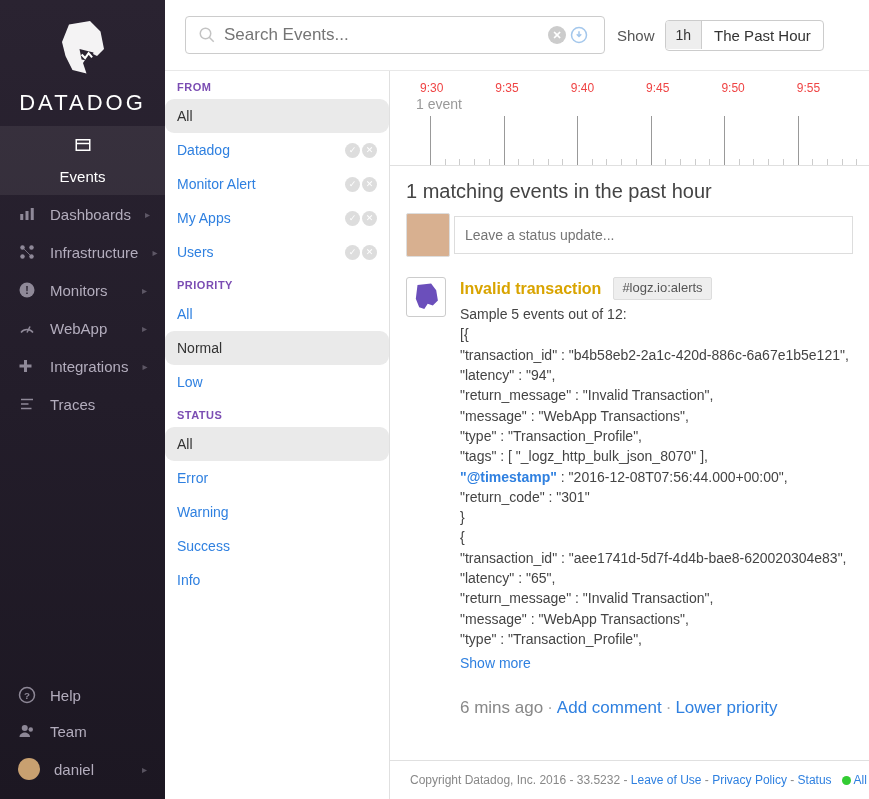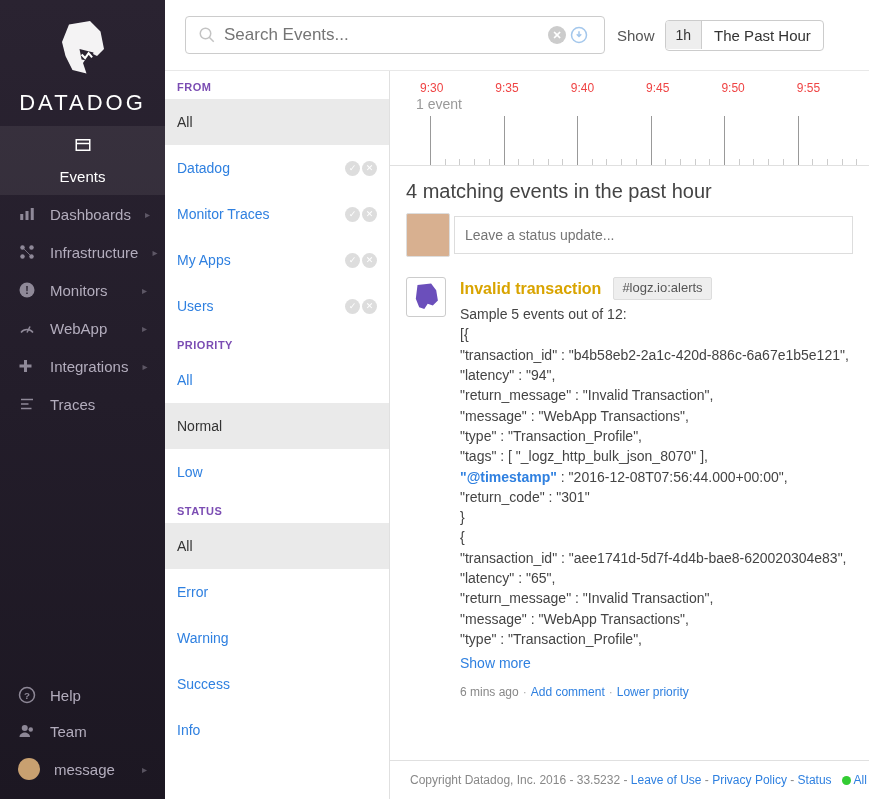--- a/index.html
+++ b/index.html
@@ -37,21 +37,21 @@
 .show-label { color: #555; font-size: 15px; }
 .range-box { border: 1px solid #ccc; border-radius: 4px; display: flex; align-items: center; overflow: hidden; }
 .range-pill { background: #eee; padding: 6px 10px; border-right: 1px solid #ccc; font-size: 14px; }
 .range-text { padding: 6px 12px; font-size: 15px; color: #333; }
 
 .content-row { flex: 1; display: flex; min-height: 0; }
 
 
 .filters { width: 225px; border-right: 1px solid #e0e0e0; overflow-y: auto; font-size: 14px; }
 .filter-heading { color: #7b4db3; font-size: 11px; font-weight: 600; letter-spacing: 0.5px; padding: 10px 12px 6px; }
-.filter-item { display: flex; align-items: center; padding: 15px 12px; cursor: pointer; color: #2f80e0; }
+.filter-item { display: flex; align-items: center; padding: 9px 12px; cursor: pointer; color: #2f80e0; border-radius: 9px; }
 .filter-item.selected { background: #eaeaea; color: #333; }
 .filter-item .actions { margin-left: auto; display: flex; gap: 2px; }
 .filter-item .dot { width: 15px; height: 15px; border-radius: 50%; background: #ddd; display: inline-flex; align-items: center; justify-content: center; color: #fff; font-size: 9px; }
 
 
 .events { flex: 1; min-width: 0; display: flex; flex-direction: column; }
 .timeline { border-bottom: 1px solid #e0e0e0; padding: 10px 0 0 0; height: 95px; overflow: hidden; }
 .time-labels { display: flex; padding-left: 30px; gap: 52px; font-size: 12px; color: #ef4444; }
 .time-sub { font-size: 14px; color: #999; padding-left: 26px; margin-top: 1px; }
 .ticks { position: relative; height: 55px; margin-top: 4px; }
@@ -65,21 +65,21 @@
 
 .event-card { display: flex; gap: 14px; padding: 8px 16px; }
 .event-icon { width: 40px; height: 40px; border: 1px solid #ccc; border-radius: 3px; background: #fff; display: flex; align-items: center; justify-content: center; flex-shrink: 0; }
 .event-body { flex: 1; min-width: 0; font-size: 14px; color: #444; line-height: 1.45; }
 .event-title-row { display: flex; align-items: center; gap: 12px; margin-bottom: 4px; flex-wrap: wrap; }
 .event-title { color: #d9a400; font-weight: 700; font-size: 16px; }
 .event-tag { background: #eee; border: 1px solid #ddd; padding: 1px 8px; font-size: 13px; color: #555; border-radius: 2px; }
 .json-line { }
 .ts-key { color: #2f80e0; font-weight: 600; }
 .show-more { color: #2f80e0; cursor: pointer; margin-top: 4px; display: inline-block; }
-.event-meta { color: #2f80e0; font-size: 12px; margin-top: 10px; }
+.event-meta { color: #2f80e0; font-size: 17px; margin-top: 22px; }
 .event-meta .sep { color: #aaa; margin: 0 4px; }
 .event-meta .time { color: #888; }
 
 .footer { border-top: 1px solid #e0e0e0; padding: 12px 0 12px 20px; font-size: 12px; color: #888; white-space: nowrap; overflow: hidden; margin-top: auto; }
 .footer a { color: #2f80e0; text-decoration: none; }
 .status-dot { display: inline-block; width: 9px; height: 9px; border-radius: 50%; background: #3c3; vertical-align: middle; margin-right: 3px; }
 </style>
 </head>
 <body>
 
@@ -167,21 +167,21 @@
       <div class="nav-item">
         <span class="nav-icon"><svg viewBox="0 0 24 24" fill="#b3adbd">
               <circle cx="9" cy="8" r="4"></circle>
               <circle cx="17" cy="10" r="3"></circle>
               <path d="M2 20c0-4 4-6 7-6s7 2 7 6"></path>
             </svg></span>
         <span>Team</span>
       </div>
       <div class="nav-item">
         <span class="avatar-small"></span>
-        <span>message</span>
+        <span>daniel</span>
         <span class="chev">▸</span>
       </div>
     </div>
   </aside>
 
   <main class="main">
 
     <div class="searchbar-row">
       <div class="search-wrap">
         <svg width="18" height="18" viewBox="0 0 24 24" fill="none" stroke="#888" stroke-width="2">
@@ -217,21 +217,21 @@
               <span>All</span>
             </div>
             <div class="filter-item">
               <span>Datadog</span>
               <span class="actions">
                 <span class="dot">✓</span>
                 <span class="dot">✕</span>
               </span>
             </div>
             <div class="filter-item">
-              <span>Monitor Traces</span>
+              <span>Monitor Alert</span>
               <span class="actions">
                 <span class="dot">✓</span>
                 <span class="dot">✕</span>
               </span>
             </div>
             <div class="filter-item">
               <span>My Apps</span>
               <span class="actions">
                 <span class="dot">✓</span>
                 <span class="dot">✕</span>
@@ -315,21 +315,21 @@
               <div class="tick-minor" style="left: 378.1px;"></div>
               <div class="tick-minor" style="left: 392.8px;"></div>
               <div class="tick-major" style="left: 407.5px;"></div>
               <div class="tick-minor" style="left: 422.2px;"></div>
               <div class="tick-minor" style="left: 436.9px;"></div>
               <div class="tick-minor" style="left: 451.6px;"></div>
               <div class="tick-minor" style="left: 466.3px;"></div>
             </div>
         </div>
 
-        <div class="events-header">4 matching events in the past hour</div>
+        <div class="events-header">1 matching events in the past hour</div>
 
         <div class="status-row">
           <div class="avatar-med"></div>
           <input class="status-input" placeholder="Leave a status update..." style="">
         </div>
 
         <div class="event-card">
           <div class="event-icon">
             <svg viewBox="0 0 40 40" width="34" height="34">
                 <path d="M10 6 L26 4 L32 12 L34 24 L28 30 L22 28 L18 34 L12 32 L8 22 Z" fill="#6b4fbb"></path>

